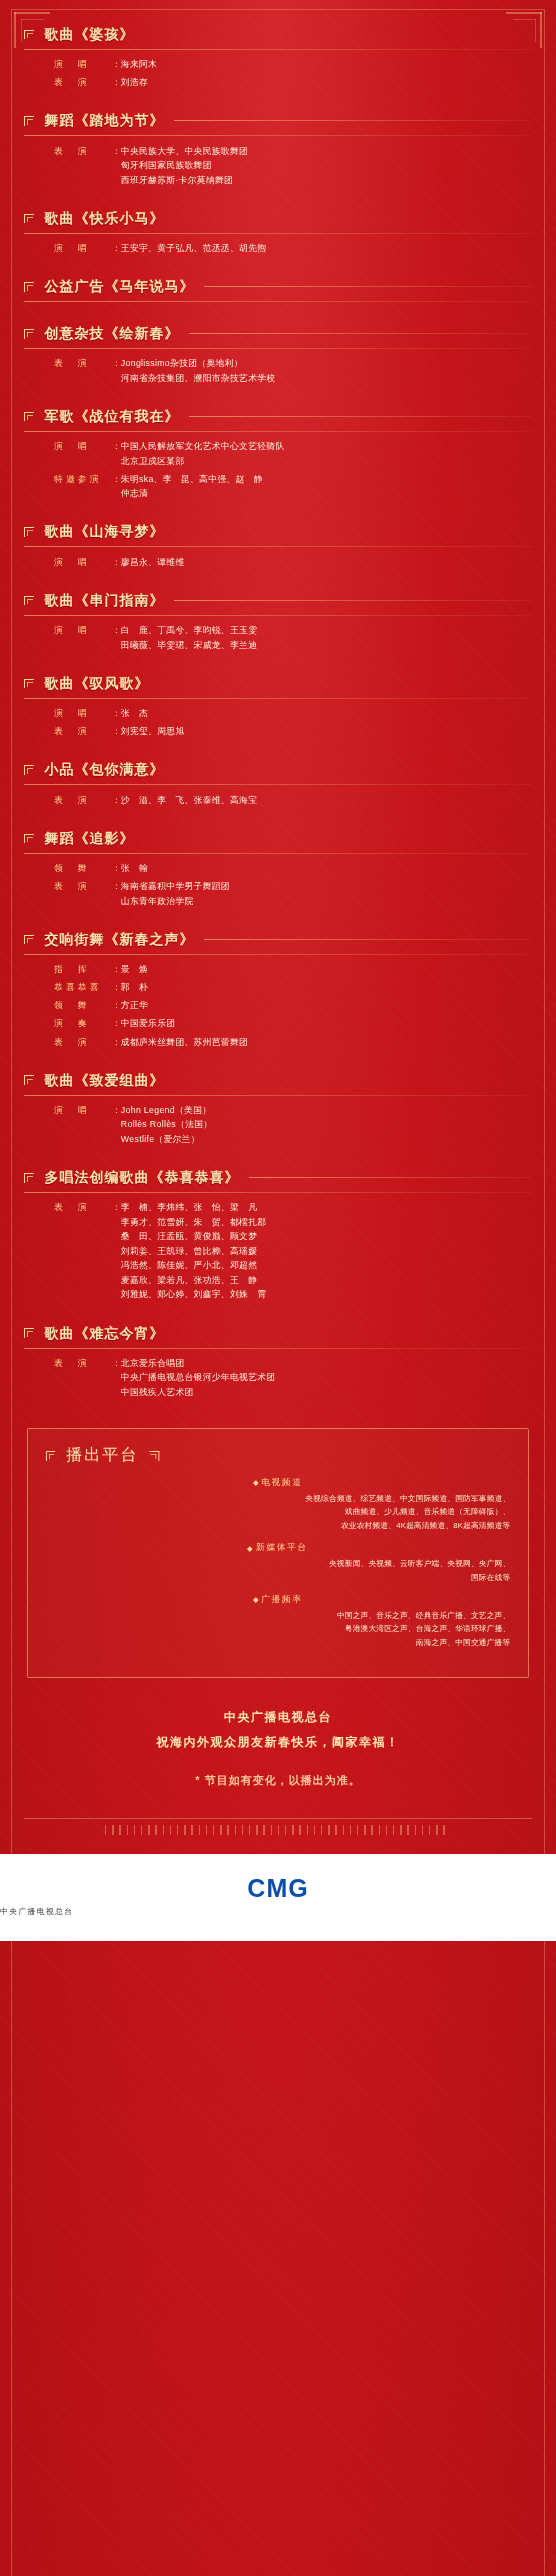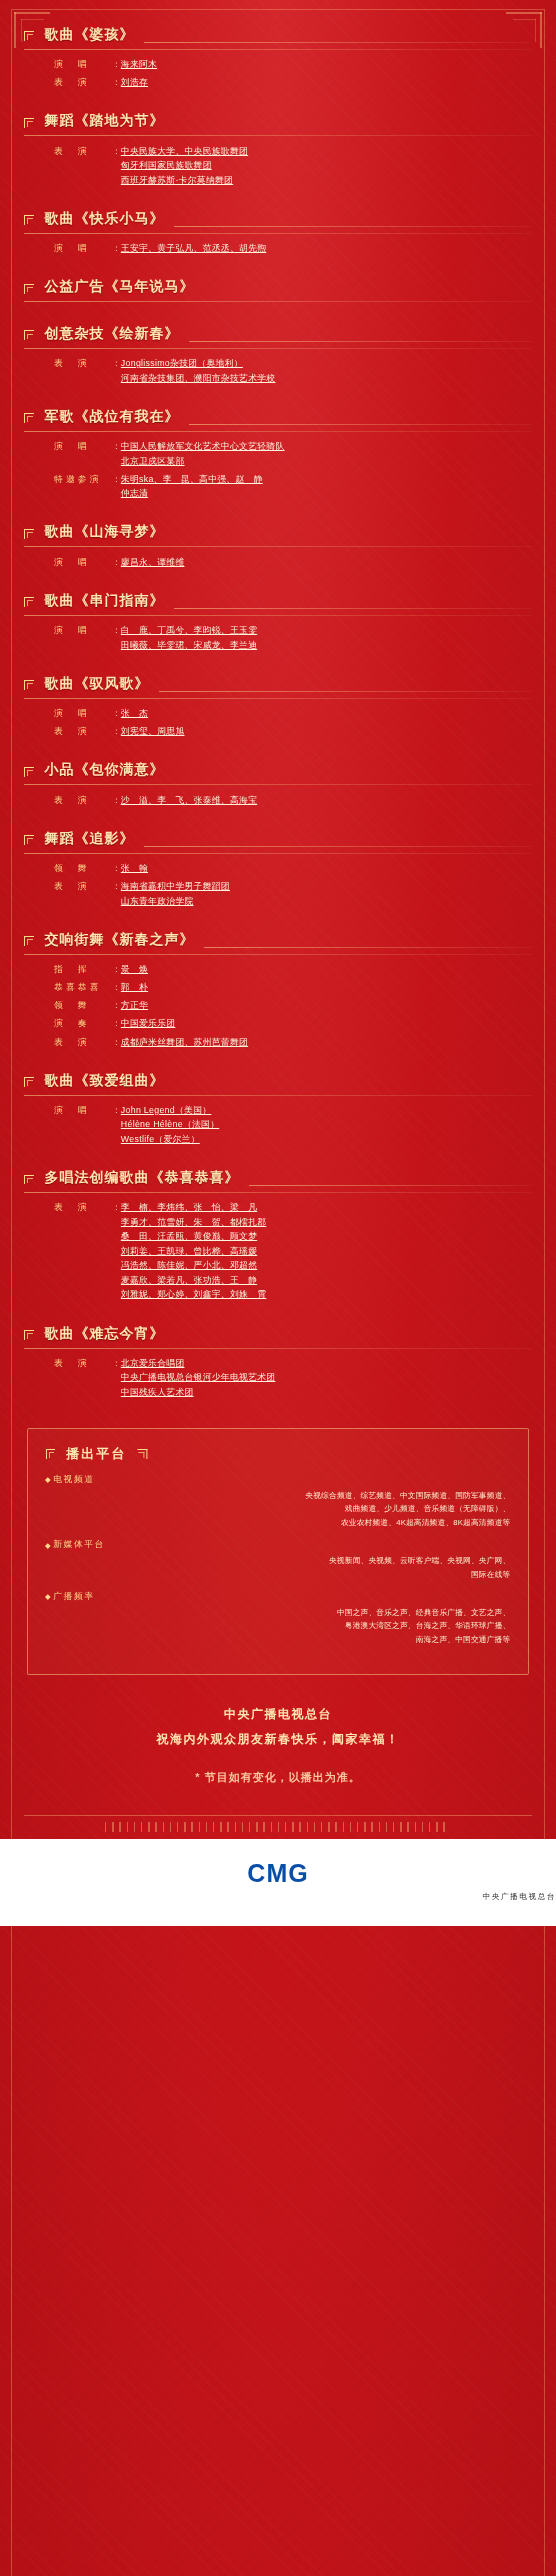--- a/index.html
+++ b/index.html
@@ -39,21 +39,21 @@
     padding: 20.6px 24px 0 24px;
     z-index: 3;
   }
 
   
   .block {
     margin-bottom: 17.5px;
   }
   .title-bar {
     display: flex;
-    align-items: flex-end;
+    align-items: center;
     gap: 7.2px;
     position: relative;
     padding: 5.2px 0 6.2px 0;
   }
   .corner-orn {
     width: 13.4px;
     height: 13.4px;
     flex: 0 0 13.4px;
     position: relative;
   }
@@ -117,53 +117,53 @@
   }
   .row-colon {
     flex: 0 0 8.2px;
     color: #ffd98a;
   }
   .row-value {
     flex: 1 1 auto;
     color: #fff3dd;
     white-space: pre-line;
     letter-spacing: 0.3px;
-    text-decoration: underline;
   }
 
   
   .platform-box {
     margin: 29px 3.1px 15.5px 3.1px;
     border: 1px solid rgba(255, 214, 140, 0.5);
     border-radius: 2.1px;
     padding: 15.5px 17.5px 17.5px 17.5px;
     position: relative;
     background: rgba(255, 220, 150, 0.035);
   }
   .platform-head {
     display: flex;
     align-items: center;
     gap: 7.2px;
     margin-bottom: 11.3px;
   }
   .platform-title {
-    font-size: 13px;
-    font-weight: bold;
+    font-size: 16px;
+    font-weight: normal;
     color: #ffe6b0;
     letter-spacing: 2.1px;
   }
   .plat-group { margin-bottom: 10.3px; }
   .plat-name {
     font-size: 8.8px;
     color: #ffd98a;
     letter-spacing: 1.5px;
     margin-bottom: 2.6px;
     display: flex;
     align-items: center;
     gap: 4.1px;
+    justify-content: center;
   }
   .bullet-dot {
     width: 3.6px; height: 3.6px;
     background: #ffd98a;
     transform: rotate(45deg);
     display: inline-block;
     flex: 0 0 3.6px;
   }
   .plat-body {
     font-size: 7.7px;
@@ -218,24 +218,24 @@
     top: 6.2px;
     height: 9.3px;
     background:
       repeating-linear-gradient(90deg,
         rgba(255,214,140,0.38) 0 1.5px,
         transparent 1.5px 7.2px);
   }
 
   
   .footer {
-    margin-top: 0;
+    margin-top: 12px;
     background: #ffffff;
     padding: 21.6px 0 24px 0;
-    text-align: right;
+    text-align: left;
     position: relative;
     z-index: 4;
   }
   .cmg-logo {
     font-size: 25px;
     font-weight: bold;
     letter-spacing: 1px;
     color: #0a4ea8;
     line-height: 1;
     display: inline-block;
@@ -517,21 +517,21 @@
           <span class="corner-orn"></span>
           <span class="prog-title">歌曲《致爱组曲》</span>
           <span class="title-rule"></span>
         </div>
         <div class="divider"></div>
         <div class="rows">
           <div class="row">
             <span class="row-label">演　唱</span>
             <span class="row-colon">：</span>
             <span class="row-value">John Legend（美国）
-Hélène Hélène（法国）
+Rollès Rollès（法国）
 Westlife（爱尔兰）</span>
           </div>
         </div>
       </div>
       <div class="block">
         <div class="title-bar">
           <span class="corner-orn"></span>
           <span class="prog-title">多唱法创编歌曲《恭喜恭喜》</span>
           <span class="title-rule"></span>
         </div>

